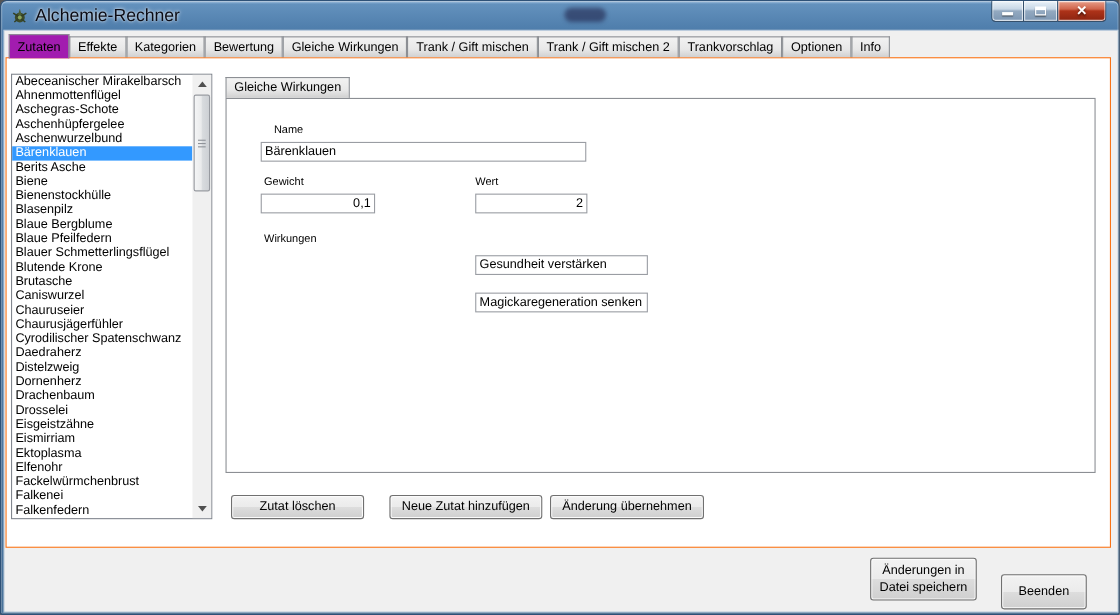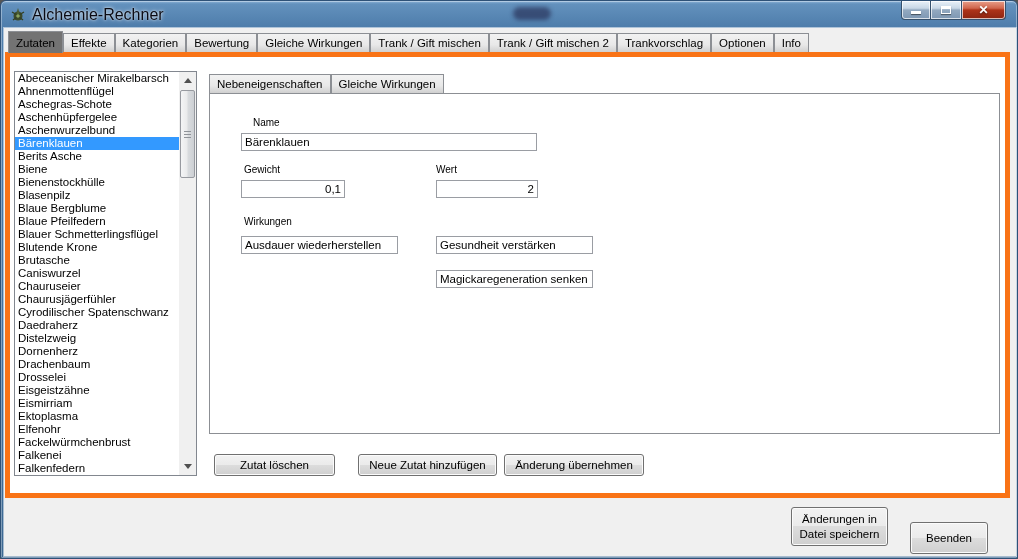--- a/index.html
+++ b/index.html
@@ -50,29 +50,29 @@
 
   
   .tabs { position: absolute; display: flex; align-items: flex-end; z-index: 3; }
   .tab {
     height: 19px; padding: 0 7px; font-size: 11.5px; color: #000;
     border: 1px solid #8c8f94; border-bottom: none;
     background: linear-gradient(180deg, #f2f2f2 0%, #e8e8e8 60%, #d0d0d0 100%);
     display: flex; align-items: center; white-space: nowrap; cursor: default;
   }
   .tab.selected {
-    height: 22px; margin-bottom: -1px; background: #737373; z-index: 4; position: relative;
+    height: 22px; margin-bottom: -1px; background: #a21caf; z-index: 4; position: relative;
   }
 
   .main-tabs { left: 4px; top: 3px; height: 21px; }
 
   
   .tabpage {
     position: absolute; left: 1px; top: 24px; width: 1005px; height: 446px;
-    background: #fff; border: 5px solid #f97316; z-index: 1;
+    background: #fff; border: 1px solid #f97316; z-index: 1;
   }
 
   
   .listbox {
     position: absolute; left: 4px; top: 14px; width: 183px; height: 405px;
     background: #fff; border: 1px solid #82878f;
   }
   .list-items { position: absolute; left: 0; top: 0; right: 17px; bottom: 0; overflow: hidden; }
   .li {
     height: 13px; line-height: 13px; font-size: 11.5px; padding-left: 3px;
@@ -229,36 +229,34 @@
             <span class="grip"></span>
           </div>
           <div class="scrollbtn down">
             <span class="arr-down"></span>
           </div>
         </div>
       </div>
 
       <div class="tabs detail-tabs">
 
-          <div class="tab">Nebeneigenschaften</div>
           <div class="tab">Gleiche Wirkungen</div>
         </div>
 
       <div class="detail-panel">
         <span class="lbl lbl-name">Name</span>
         <input class="tbox in-name" value="Bärenklauen" style="">
 
         <span class="lbl lbl-weight">Gewicht</span>
         <input class="tbox num in-weight" value="0,1" style="">
 
         <span class="lbl lbl-value">Wert</span>
         <input class="tbox num in-value" value="2" style="">
 
         <span class="lbl lbl-fx">Wirkungen</span>
-        <input class="tbox in-fx0" value="Ausdauer wiederherstellen" style="">
         <input class="tbox in-fx1" value="Gesundheit verstärken" style="">
         <input class="tbox in-fx3" value="Magickaregeneration senken" style="">
       </div>
 
       <button class="btn btn-delete">Zutat löschen</button>
       <button class="btn btn-add">Neue Zutat hinzufügen</button>
       <button class="btn btn-apply">Änderung übernehmen</button>
     </div>
 
     <button class="btn btn-save">Änderungen in

